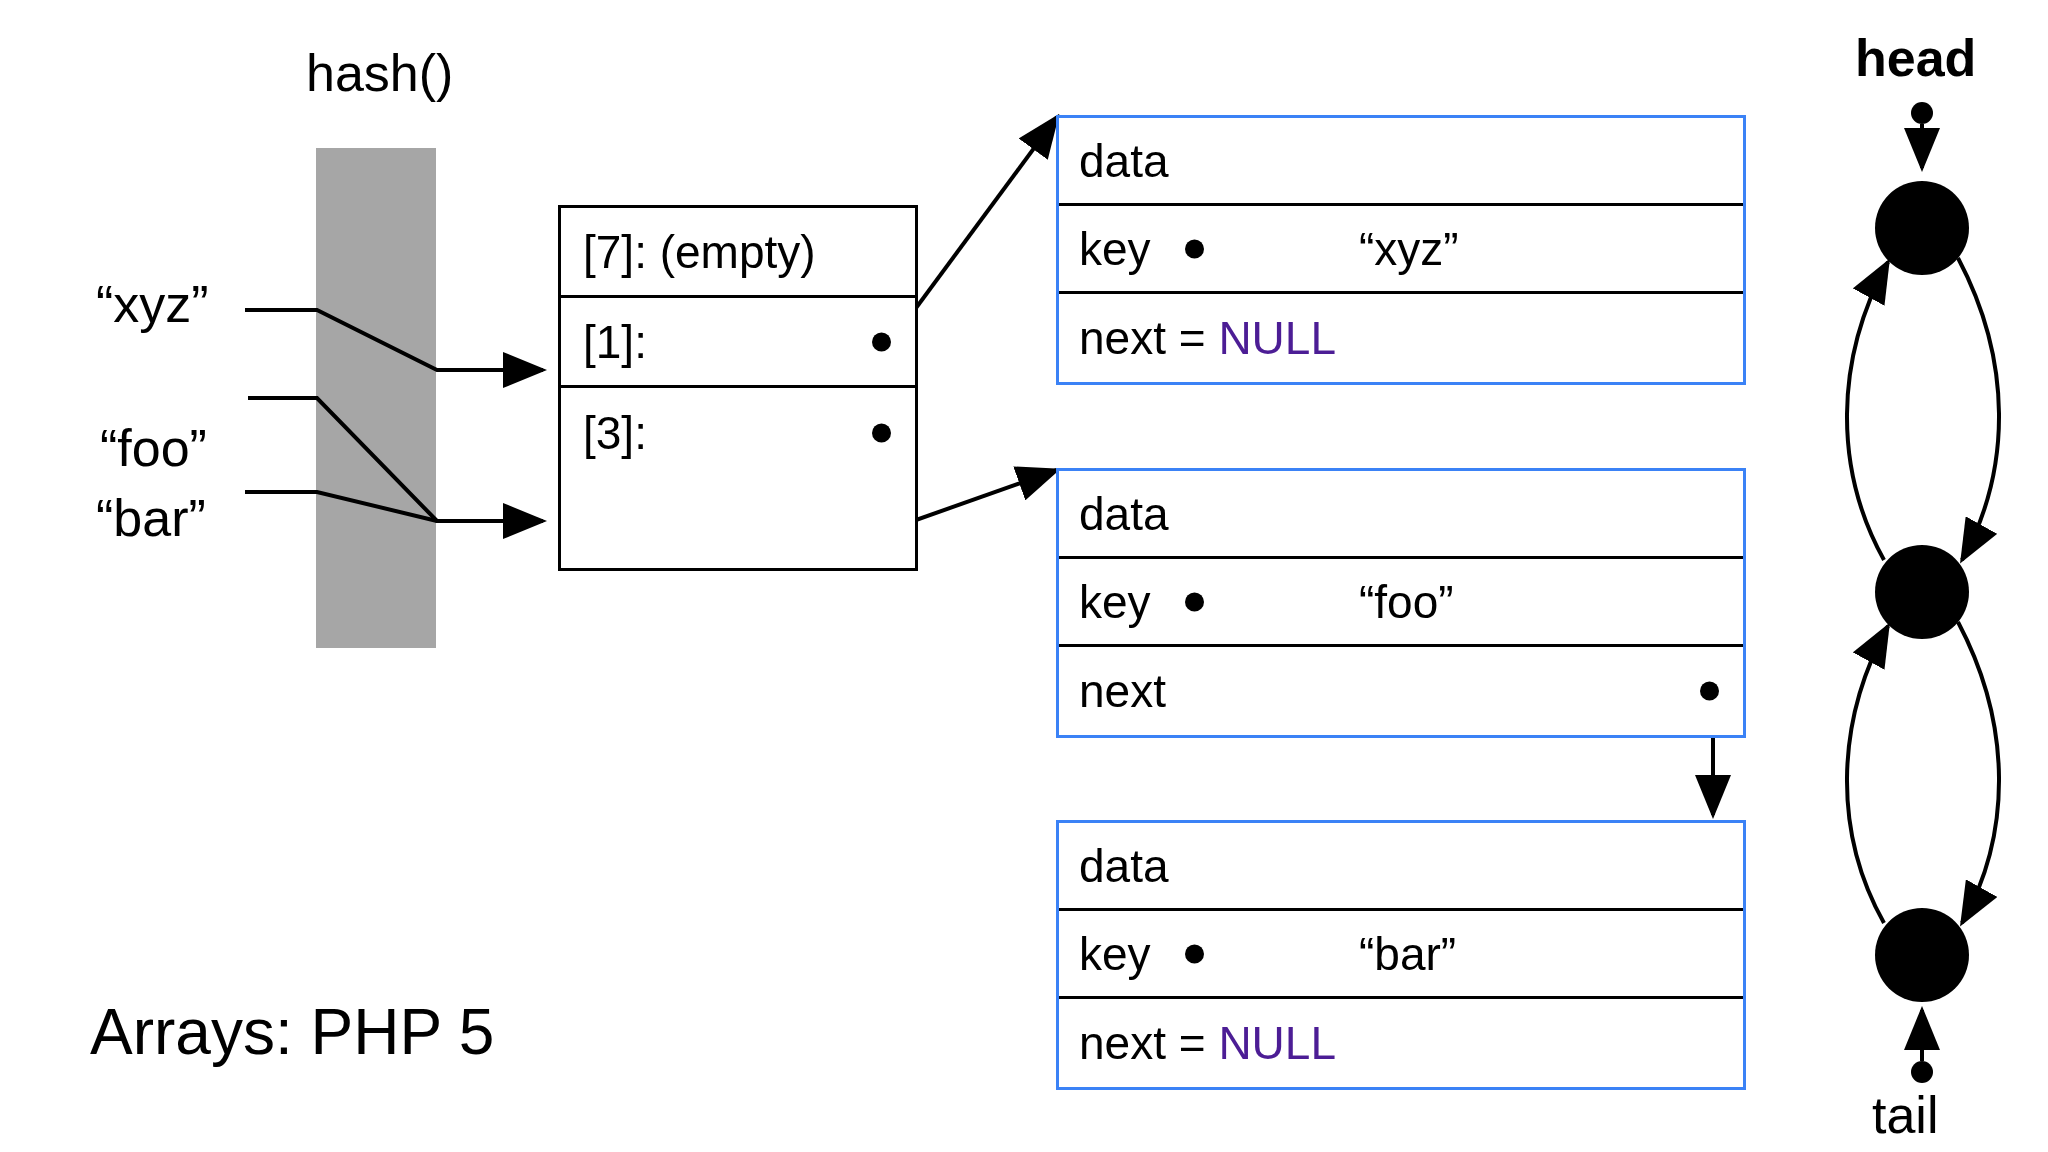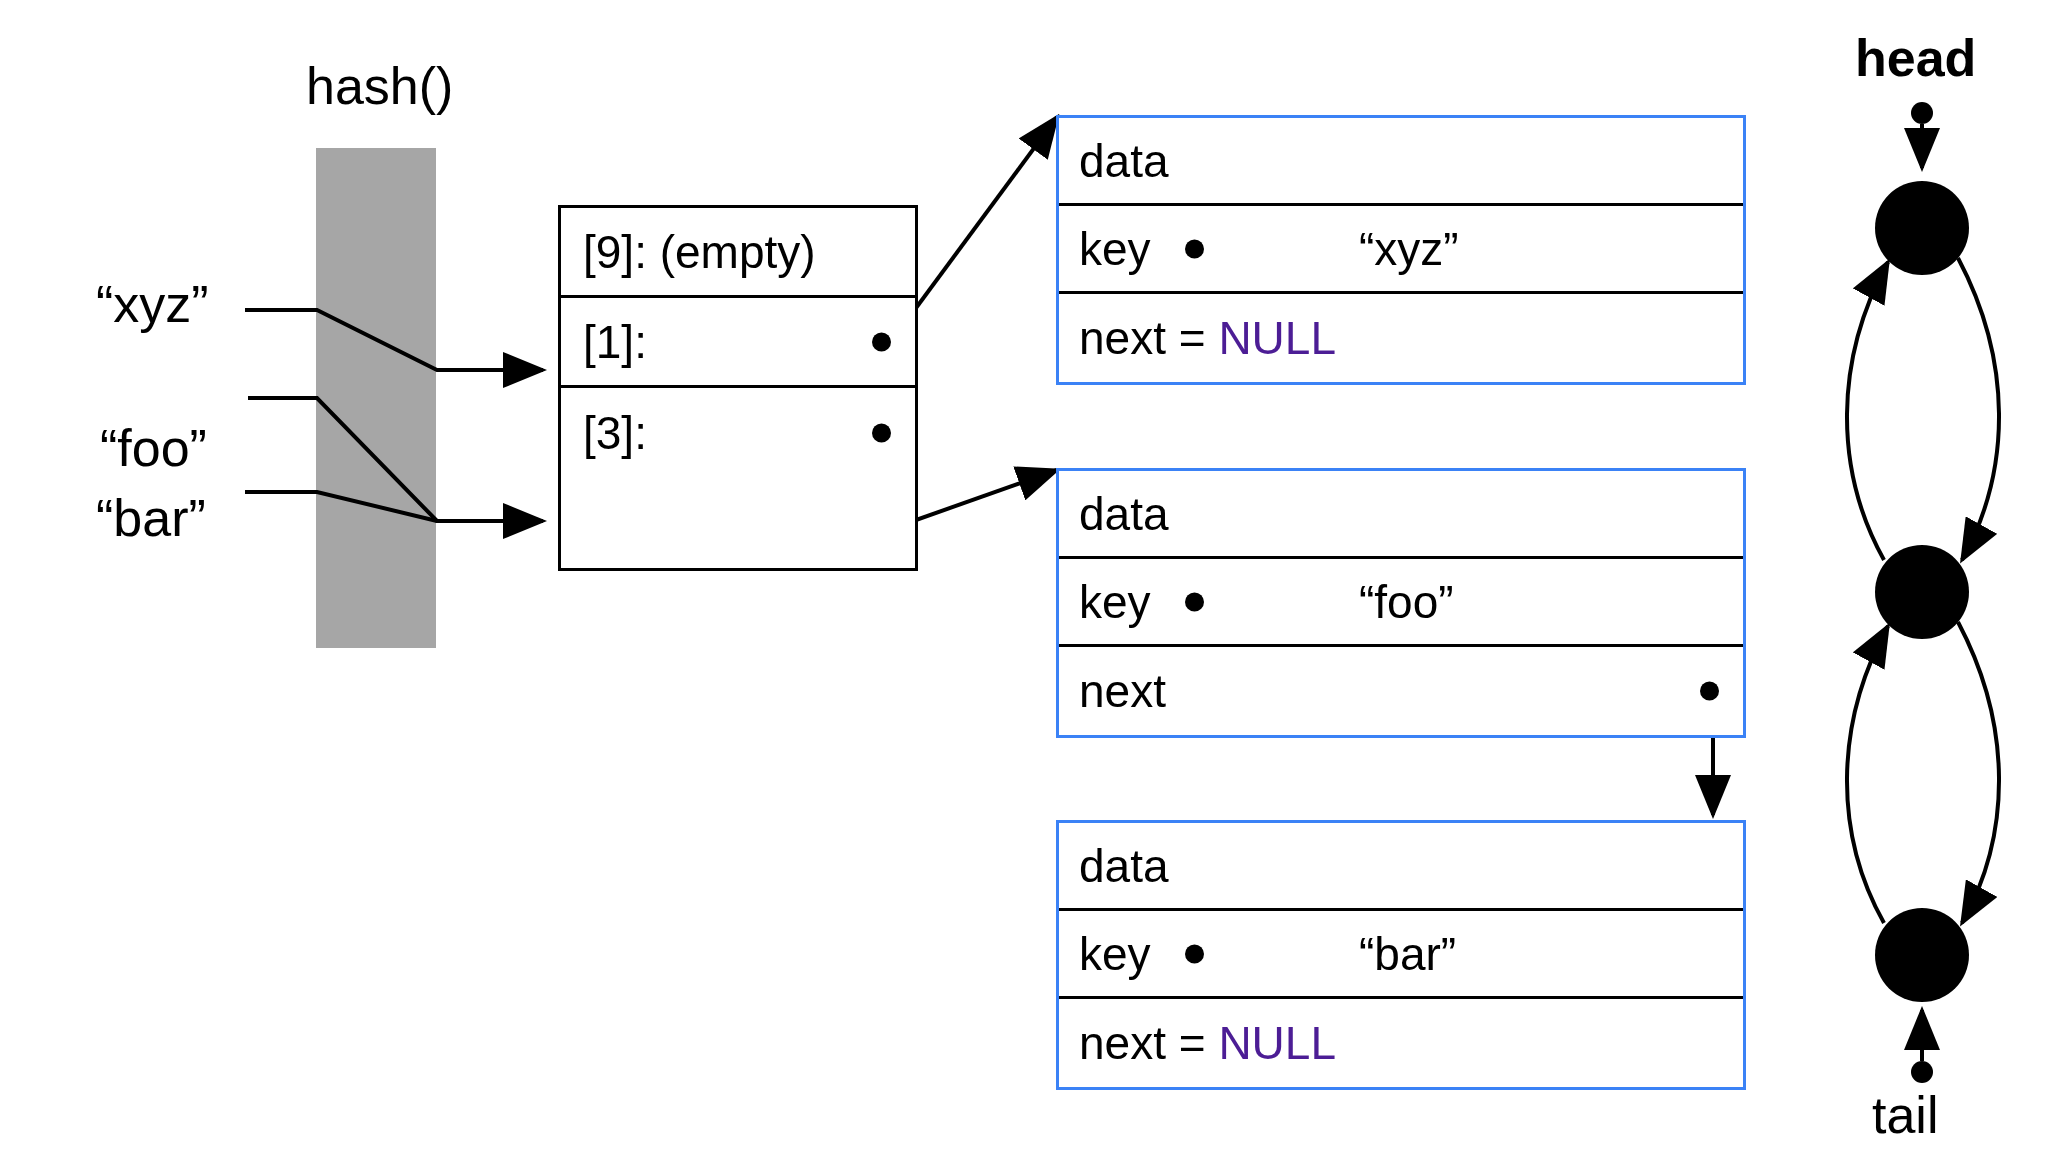--- a/index.html
+++ b/index.html
@@ -3,21 +3,21 @@
 <meta charset="utf-8">
 <style>
   html,body{margin:0;padding:0;background:#ffffff;}
   body{width:2048px;height:1152px;overflow:hidden;
        font-family:"Liberation Sans","DejaVu Sans",sans-serif;color:#000;}
   #stage{position:relative;width:2048px;height:1152px;background:#fff;}
   #svglayer{position:absolute;left:0;top:0;width:2048px;height:1152px;}
 
   
   .txt{position:absolute;white-space:nowrap;line-height:1;color:#000;}
-  .hash-label{left:306px;top:60px;font-size:52px;}
+  .hash-label{left:306px;top:47px;font-size:52px;}
   .key-in{font-size:52px;}
   .key-xyz{left:96px;top:278px;}
   .key-foo{left:100px;top:422px;}
   .key-bar{left:96px;top:492px;}
   .caption{left:90px;top:1000px;font-size:64px;}
 
   
   #bucket-table{position:absolute;left:558px;top:205px;width:360px;height:366px;
                 border:3px solid #000;box-sizing:border-box;background:#fff;}
   .bucket-row{position:relative;height:90px;box-sizing:border-box;
@@ -106,21 +106,21 @@
   </svg>
 
   <div class="txt hash-label">hash()</div>
 
   <div class="txt key-in key-xyz">“xyz”</div>
   <div class="txt key-in key-foo">“foo”</div>
   <div class="txt key-in key-bar">“bar”</div>
 
   <div id="bucket-table">
     <div class="bucket-row">
-      <span class="bucket-label">[9]: (empty)</span>
+      <span class="bucket-label">[7]: (empty)</span>
     </div>
     <div class="bucket-row">
       <span class="bucket-label">[1]:</span>
       <span class="bucket-dot"></span>
     </div>
     <div class="bucket-row">
       <span class="bucket-label">[3]:</span>
       <span class="bucket-dot"></span>
     </div>
   </div>
@@ -164,14 +164,15 @@
       <span class="keyval" style="left:300px;">“bar”</span>
     </div>
     <div class="node-row">
       <span class="node-text"><span>next</span><span> = </span><span class="null-word">NULL</span></span>
     </div>
   </div>
 
   <div id="head-label" class="ll-label">head</div>
   <div id="tail-label" class="ll-label">tail</div>
 
+  <div class="txt caption">Arrays: PHP 5</div>
 
 </div>
 
 </body></html>

